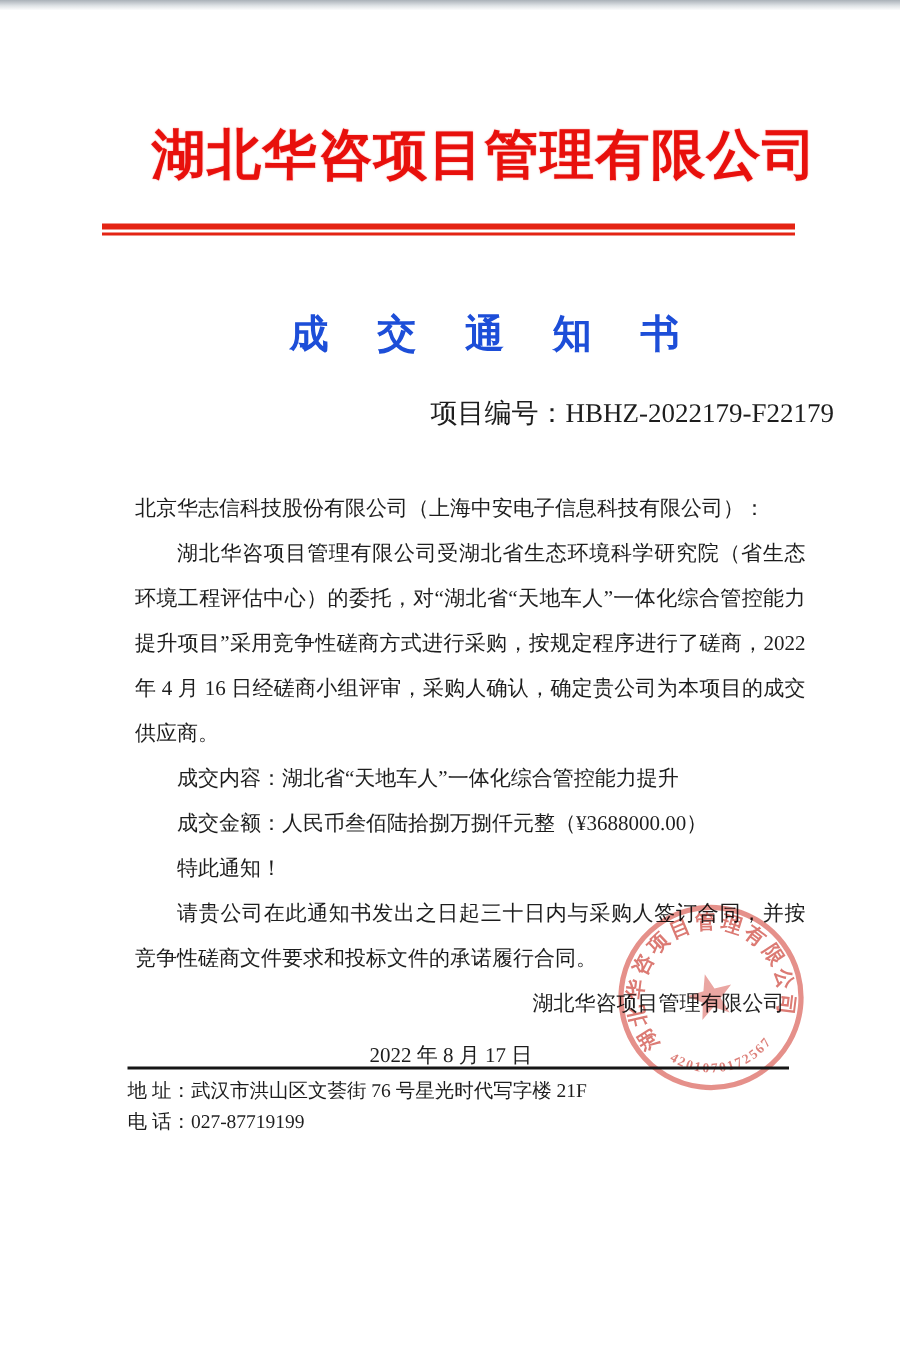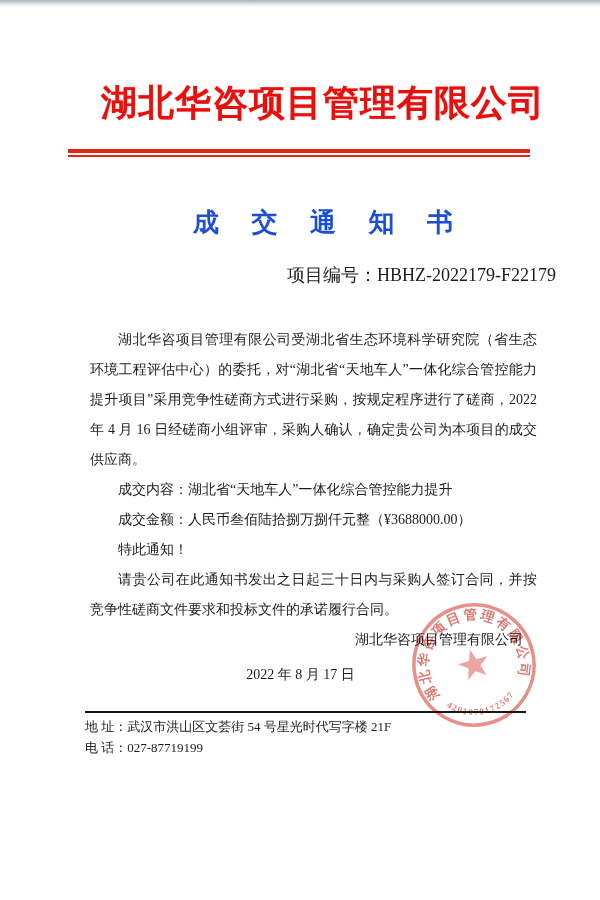--- a/index.html
+++ b/index.html
@@ -58,20 +58,21 @@
   <div class="red-rule">
     <div class="thick"></div>
     <div class="thin"></div>
   </div>
 
   <div class="doc-title">成 交 通 知 书</div>
 
   <div class="meta-line meta-project">项目编号：HBHZ-2022179-F22179</div>
 
   <div class="content">
+    <p>北京华志信科技股份有限公司（上海中安电子信息科技有限公司）：</p>
     <p class="indent p-main">湖北华咨项目管理有限公司受湖北省生态环境科学研究院（省生态环境工程评估中心）的委托，对“湖北省“天地车人”一体化综合管控能力提升项目”采用竞争性磋商方式进行采购，按规定程序进行了磋商，2022 年 4 月 16 日经磋商小组评审，采购人确认，确定贵公司为本项目的成交供应商。</p>
     <p class="indent p-content">成交内容：湖北省“天地车人”一体化综合管控能力提升</p>
     <p class="indent">成交金额：人民币叁佰陆拾捌万捌仟元整（¥3688000.00）</p>
     <p class="indent p-notice">特此通知！</p>
     <p class="indent">请贵公司在此通知书发出之日起三十日内与采购人签订合同，并按竞争性磋商文件要求和投标文件的承诺履行合同。</p>
     <p class="sign-company">湖北华咨项目管理有限公司</p>
     <p class="sign-date">2022 年 8 月 17 日</p>
   </div>
 
   <svg class="seal" viewBox="0 0 150 150">
@@ -84,17 +85,17 @@
     <text font-size="13.5" fill="#d05048" opacity="0.85" letter-spacing="2.5">
       <textPath href="#ringPath" startOffset="2">湖北华咨项目管理有限公司</textPath>
     </text>
     <text font-size="9" fill="#d05048" opacity="0.8" letter-spacing="1.4">
       <textPath href="#codePath" startOffset="8">4201070172567</textPath>
     </text>
   </svg>
 
   <div class="foot-sep"></div>
   <div class="footer">
-    <div>地 址：武汉市洪山区文荟街 54 号星光时代写字楼 21F</div>
+    <div>地 址：武汉市洪山区文荟街 76 号星光时代写字楼 21F</div>
     <div>电 话：027-87719199</div>
   </div>
 
 </div>
 
 </body></html>

